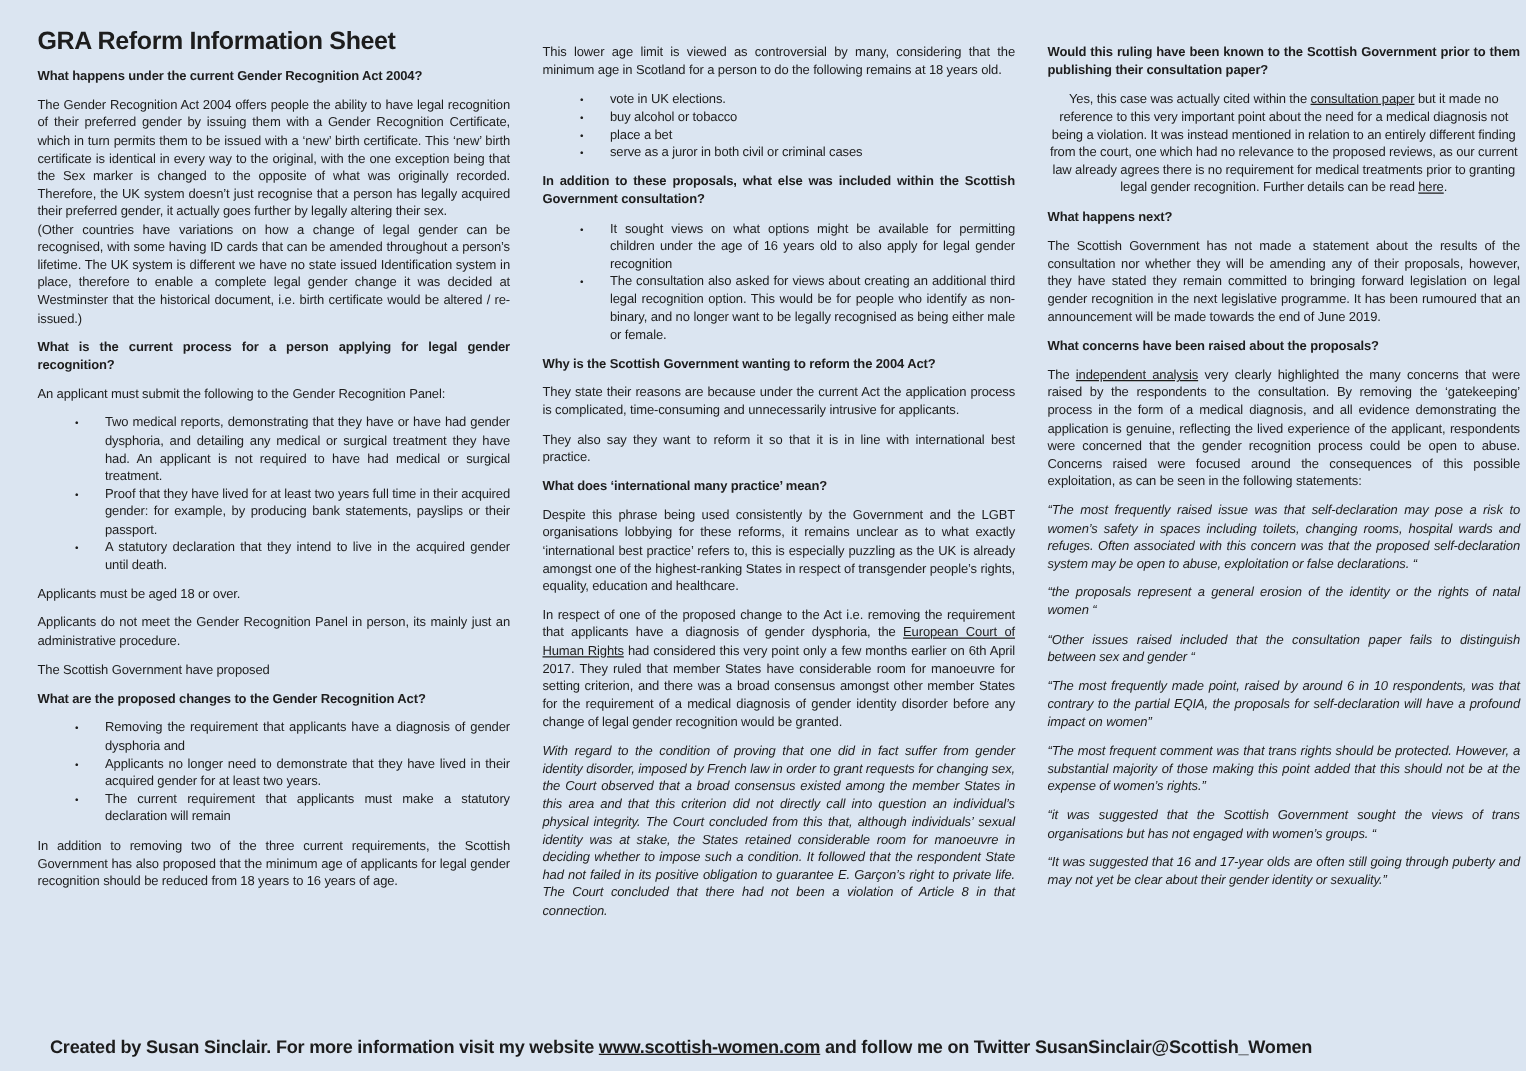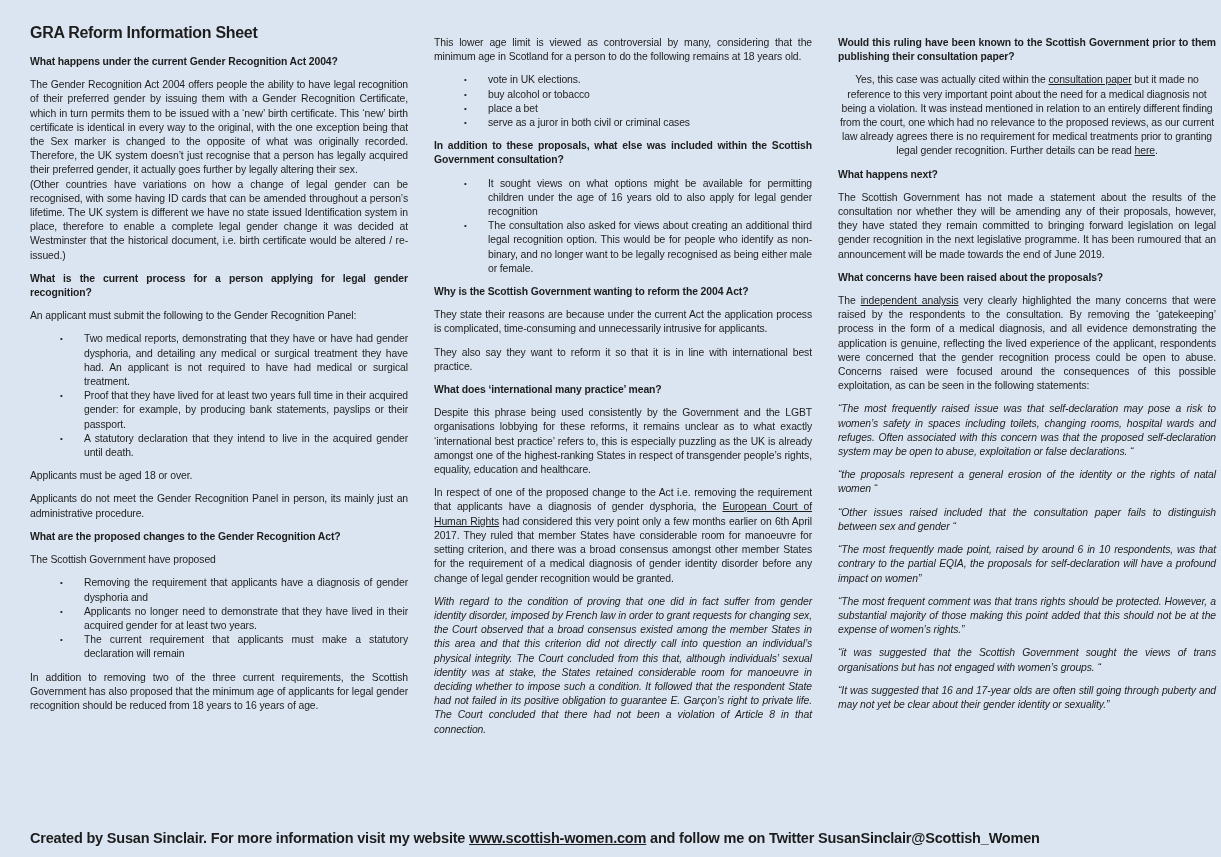--- a/index.html
+++ b/index.html
@@ -18,21 +18,21 @@
     align-items: flex-start;
   }
   .column {
     flex: 0 0 378px;
     width: 378px;
     font-size: 10.4px;
     line-height: 14.2px;
     letter-spacing: -0.1px;
   }
   .doc-title {
-    font-size: 16px;
+    font-size: 20px;
     line-height: 26px;
     font-weight: bold;
     letter-spacing: -0.3px;
     margin: 0 0 8px 0;
   }
   .block { margin-top: 9px; text-align: justify; }
   .column > .block:first-child { margin-top: 16px; }
   .block.tight { margin-top: 0; }
   .block.gap-before { margin-top: 32px; }
   .block.align-left { text-align: center; }
@@ -42,21 +42,21 @@
   .bullet-marker {
     flex: 0 0 24px;
     margin-left: 30px;
     font-size: 8px;
     line-height: 14.2px;
   }
   .bullet-text { flex: 1; text-align: justify; }
   .link { text-decoration: underline; color: inherit; cursor: pointer; }
   .footer {
     position: absolute;
-    left: 30px;
+    left: 40px;
     bottom: 11px;
     width: 1161px;
     font-size: 14.5px;
     font-weight: bold;
     letter-spacing: -0.2px;
     white-space: nowrap;
   }
 </style>
 </head>
 <body>
@@ -79,22 +79,22 @@
             <span class="bullet-marker">•</span>
             <span class="bullet-text"><span>Proof that they have lived for at least two years full time in their acquired gender: for example, by producing bank statements, payslips or their passport.</span></span>
           </div>
           <div class="bullet-item">
             <span class="bullet-marker">•</span>
             <span class="bullet-text"><span>A statutory declaration that they intend to live in the acquired gender until death.</span></span>
           </div>
         </div>
         <div class="block paragraph"><span>Applicants must be aged 18 or over.</span></div>
         <div class="block paragraph"><span>Applicants do not meet the Gender Recognition Panel in person, its mainly just an administrative procedure.</span></div>
+        <div class="block paragraph"><span>The Scottish Government have proposed</span></div>
         <div class="block heading"><span>What are the proposed changes to the Gender Recognition Act?</span></div>
-        <div class="block paragraph"><span>The Scottish Government have proposed</span></div>
         <div class="block bullets">
           <div class="bullet-item">
             <span class="bullet-marker">•</span>
             <span class="bullet-text"><span>Removing the requirement that applicants have a diagnosis of gender dysphoria and</span></span>
           </div>
           <div class="bullet-item">
             <span class="bullet-marker">•</span>
             <span class="bullet-text"><span>Applicants no longer need to demonstrate that they have lived in their acquired gender for at least two years.</span></span>
           </div>
           <div class="bullet-item">

